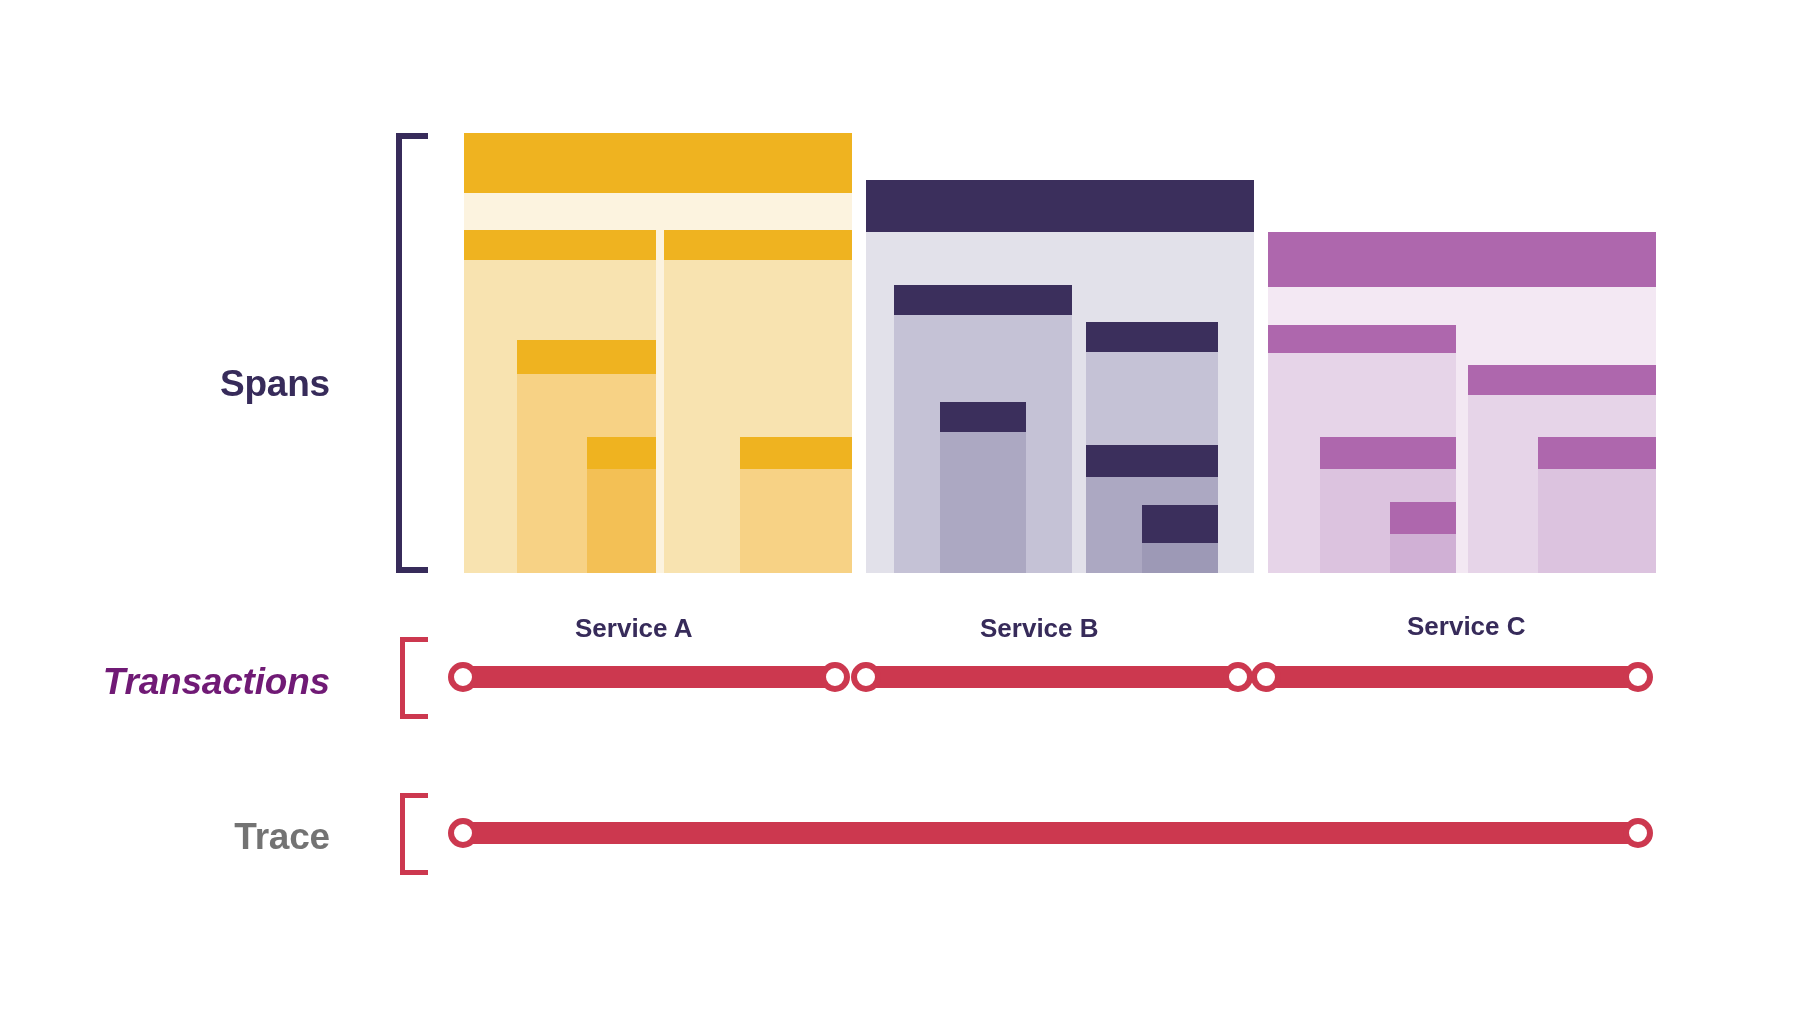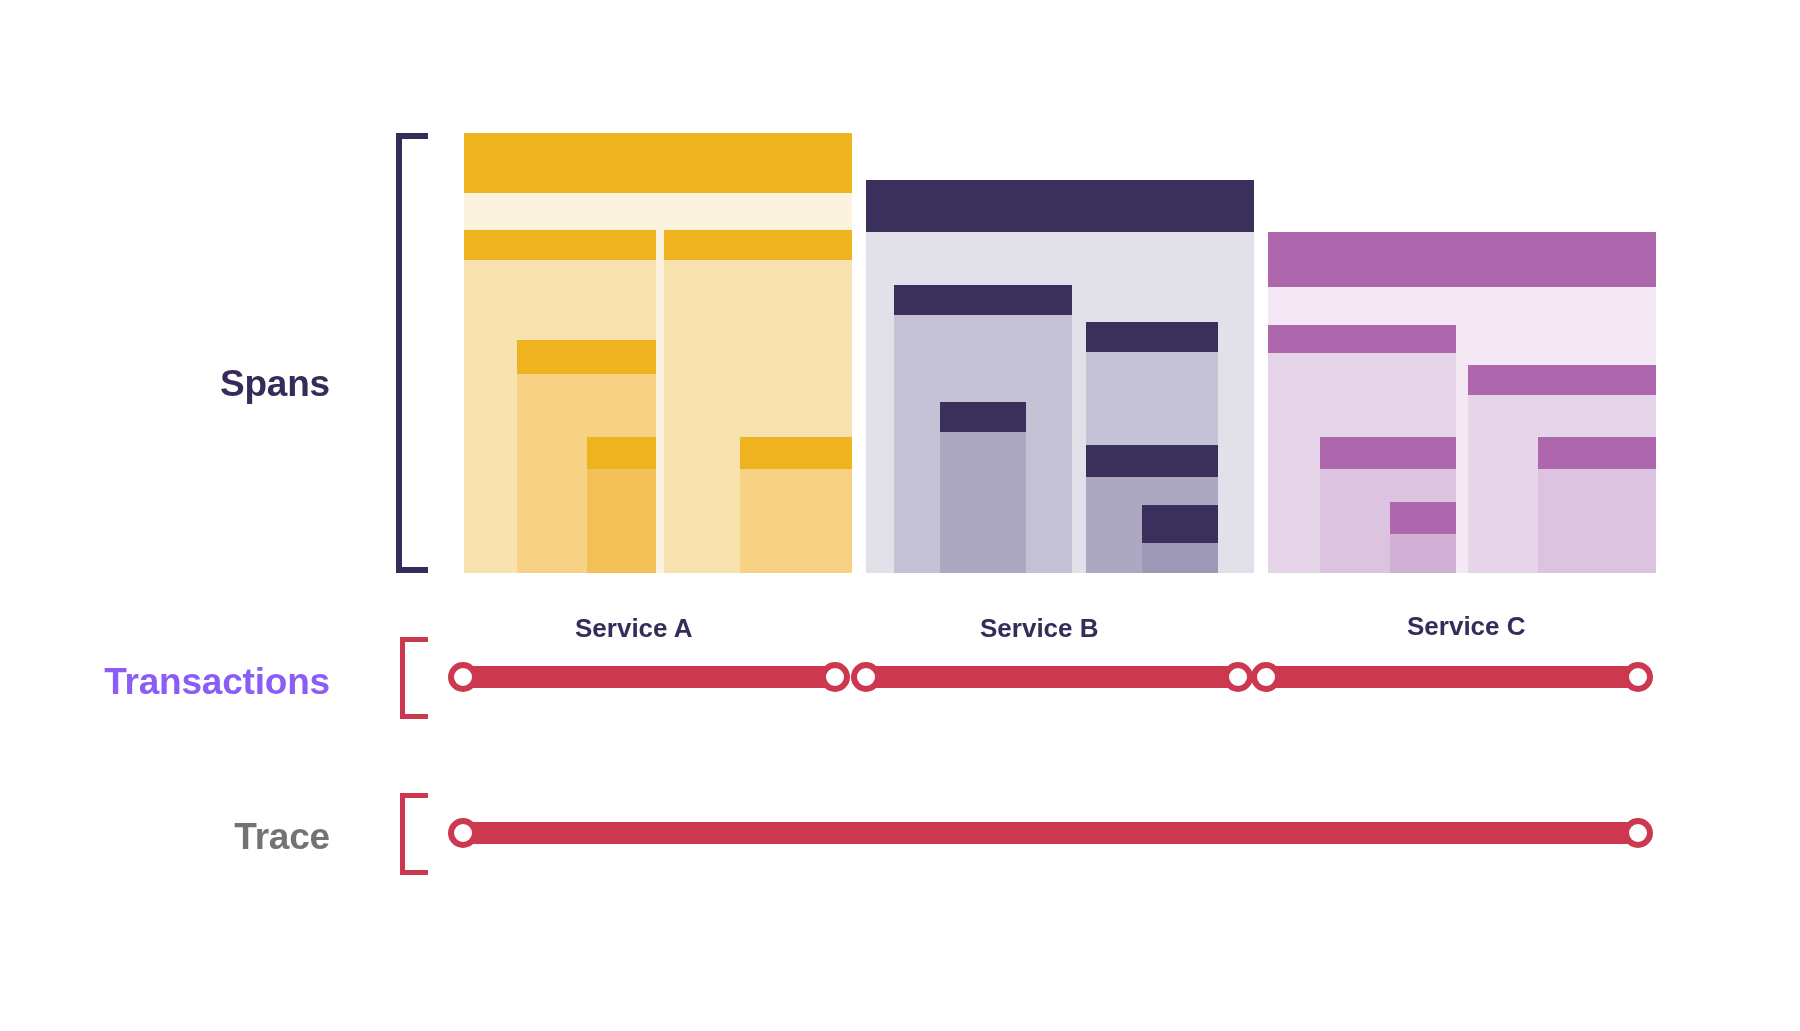--- a/index.html
+++ b/index.html
@@ -32,24 +32,25 @@
   }
   .label-spans {
     font-size: 37px;
     color: #372B5A;
     right: 1470px;
     top: 365px;
     line-height: 1;
   }
   .label-transactions {
     font-size: 37px;
-    color: #8b5cf6;
+    color: #701a75;
     right: 1470px;
     top: 663px;
     line-height: 1;
+    font-style: italic;
   }
   .label-trace {
     font-size: 37px;
     color: #737373;
     right: 1470px;
     top: 818px;
     line-height: 1;
   }
 
   

